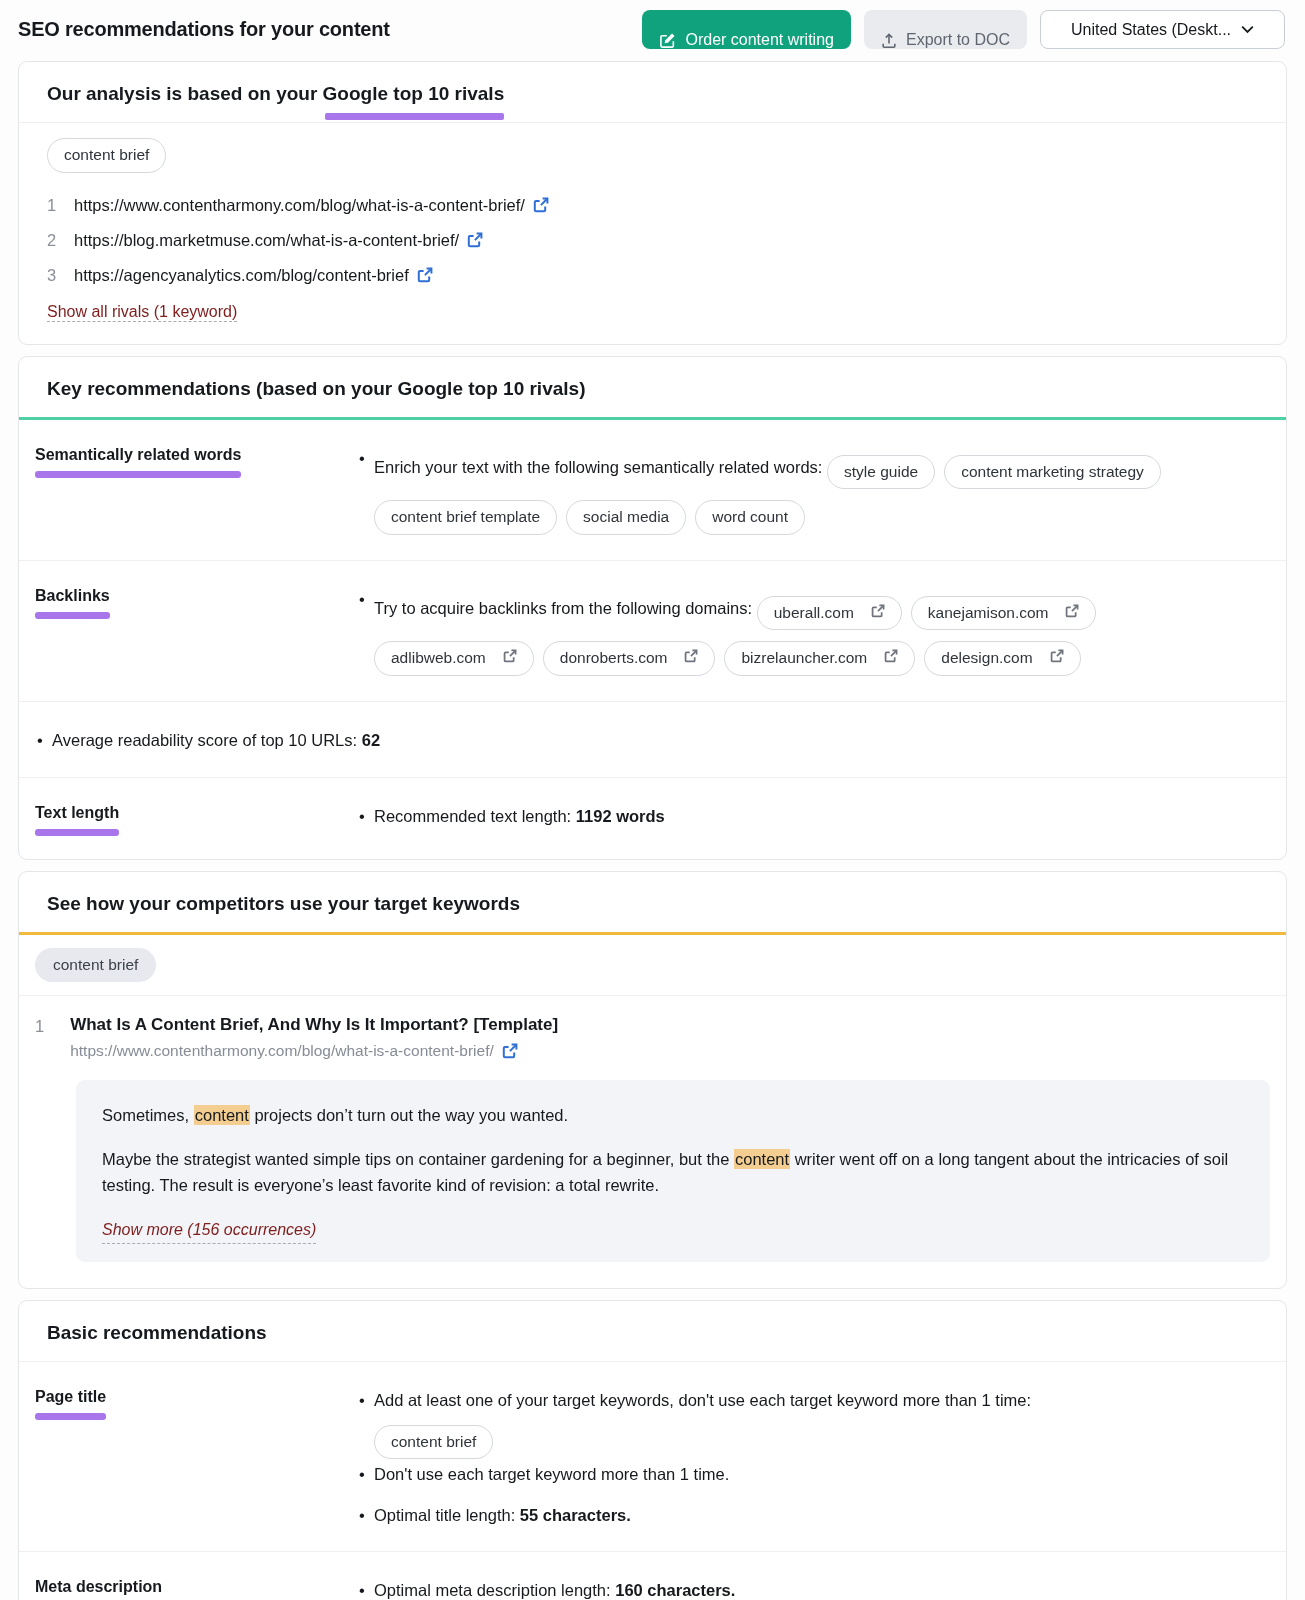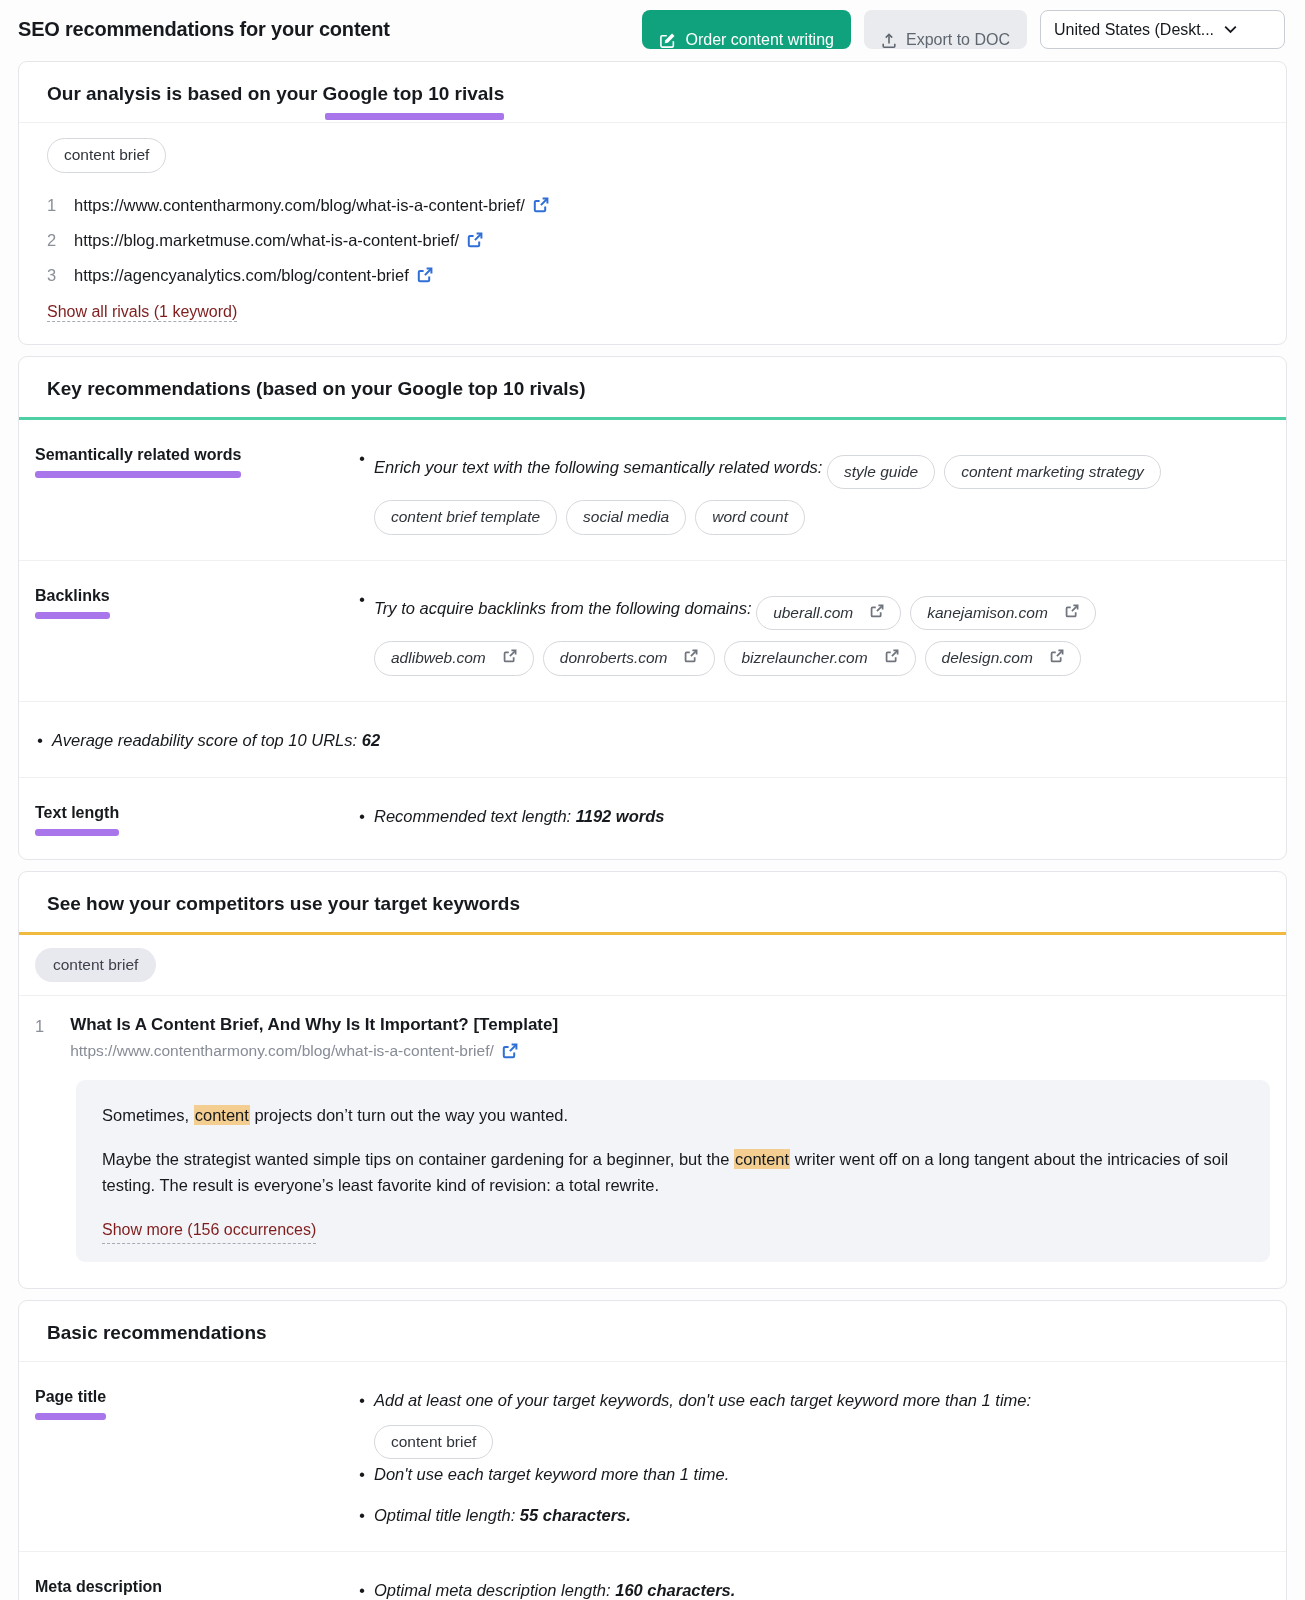--- a/index.html
+++ b/index.html
@@ -12,21 +12,21 @@
   }
   
   .topbar { display:flex; align-items:center; justify-content:space-between; padding:10px 20px 12px 18px; }
   .page-title { font-size:20px; font-weight:700; margin:0; letter-spacing:-0.2px; }
   .topbar-actions { display:flex; align-items:center; gap:13px; }
   .btn { height:39px; border:none; border-radius:8px; display:inline-flex; align-items:flex-end; gap:9px;
          font-size:16px; padding:0 17px; cursor:pointer; font-family:inherit; white-space:nowrap; }
   .btn-green { background:#10a27d; color:#fff; }
   .btn-gray  { background:#e9ebee; color:#5f6670; }
   .select { height:39px; width:245px; border:1px solid #c9cdd4; border-radius:8px; background:#fff;
-            display:inline-flex; align-items:center; justify-content:flex-start; gap:10px;
+            display:inline-flex; align-items:center; justify-content:center; gap:10px;
             padding:15px 13px; font-size:16px; cursor:pointer; white-space:nowrap; overflow:hidden; }
   
   .card { margin:0 18px 11px; border:1px solid #e4e6ea; border-radius:9px; background:#fff; overflow:hidden; }
   .card-header { padding:21px 28px 17px; border-bottom:1px solid #eef0f2; position:relative; }
   .card-header h2 { margin:0; font-size:19px; font-weight:700; }
   .card-header.accent-green  { border-bottom:3px solid #4fcfa4; }
   .card-header.accent-yellow { border-bottom:3px solid #f0ba3f; }
   .mark-purple { position:relative; }
   .mark-purple::after { content:""; position:absolute; left:2px; right:0; bottom:-16px; height:7px;
                         background:#a875ea; border-radius:2px; }
@@ -47,38 +47,38 @@
   .ext-gray { color:#6f747d; }
   .dashed-link { display:inline-block; margin-top:9px; color:#7f1d1d; font-size:16px;
                  border-bottom:1px dashed #a7abb3; cursor:pointer; }
   
   .rec-row { display:flex; padding:21px 16px 23px; }
   .rec-row + .rec-row { border-top:1px solid #eef0f2; }
   .rec-label { width:322px; flex-shrink:0; font-size:16px; font-weight:700; padding-top:5px; }
   .rec-label .lbl { display:inline-block; }
   .ul-purple .lbl::after { content:""; display:block; height:7px; border-radius:3px; background:#a875ea; margin-top:7px; }
   .rec-content { flex:1; font-size:16.5px; line-height:1.55; padding-top:5px; padding-right:14px; }
-  .bullet { position:relative; padding-left:17px;font-style:italic; }
+  .bullet { position:relative; padding-left:17px; }
   .bullet::before { content:"•"; position:absolute; left:2px; top:0; }
   .bullet + .bullet { margin-top:15px; }
   .chipflow .chip { margin:9px 9px 2px 0; }
   .chip-block { margin:11px 0 3px 17px; }
   b { font-weight:700;margin-top:25px; }
   
   .tab-row { padding:13px 16px; border-bottom:1px solid #eef0f2; }
   .comp-item { padding:19px 16px 26px; }
   .comp-head { display:flex; gap:26px; }
   .comp-num { color:#8a8f98; font-size:16.5px; padding-top:2px; }
   .comp-title { font-size:17px; font-weight:700; }
   .comp-url { color:#878c96; font-size:15.5px; margin-top:7px; cursor:pointer; }
   .comp-url .ext { vertical-align:-3px; }
   .excerpt { background:#f3f4f8; border-radius:9px; padding:23px 26px 18px; margin:17px 0 0 41px;
              font-size:16.5px; line-height:1.55; }
   .excerpt p { margin:0 0 19px; }
-  .excerpt .dashed-link { margin-top:0; }
+  .excerpt .dashed-link { margin-top:0;font-style:italic; }
   mark { background:#f3ce90; color:inherit; padding:1px 1px;margin-top:46px; }
   .icon { display:inline-flex; }
 </style>
 </head>
 <body>
 
 <header class="topbar">
   <h1 class="page-title">SEO recommendations for your content</h1>
   <div class="topbar-actions">
     <button class="btn btn-green">

